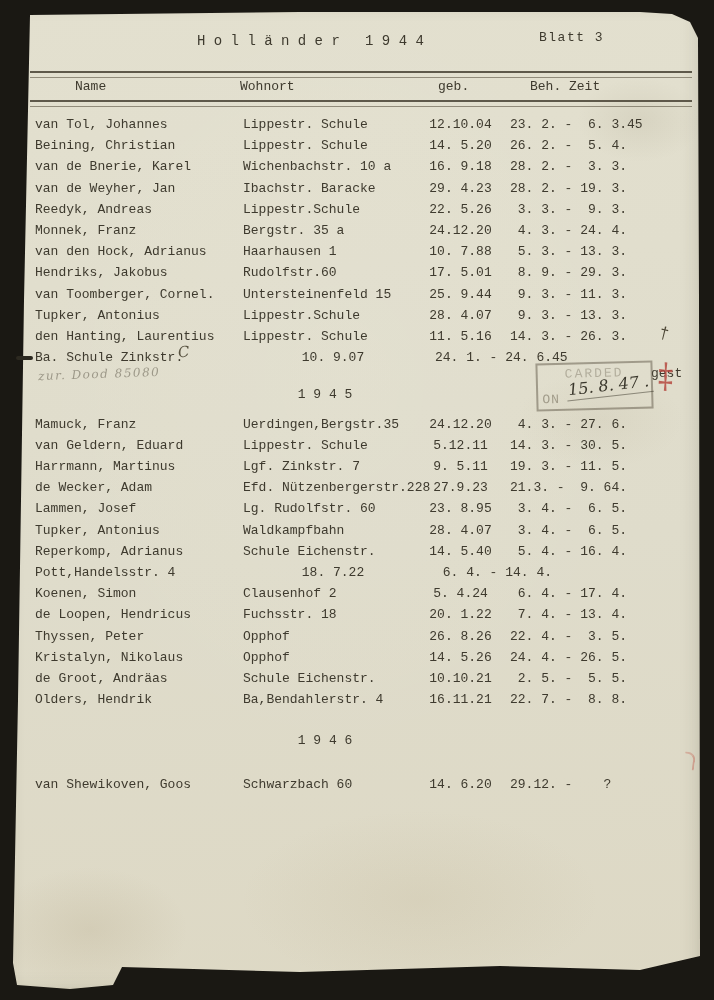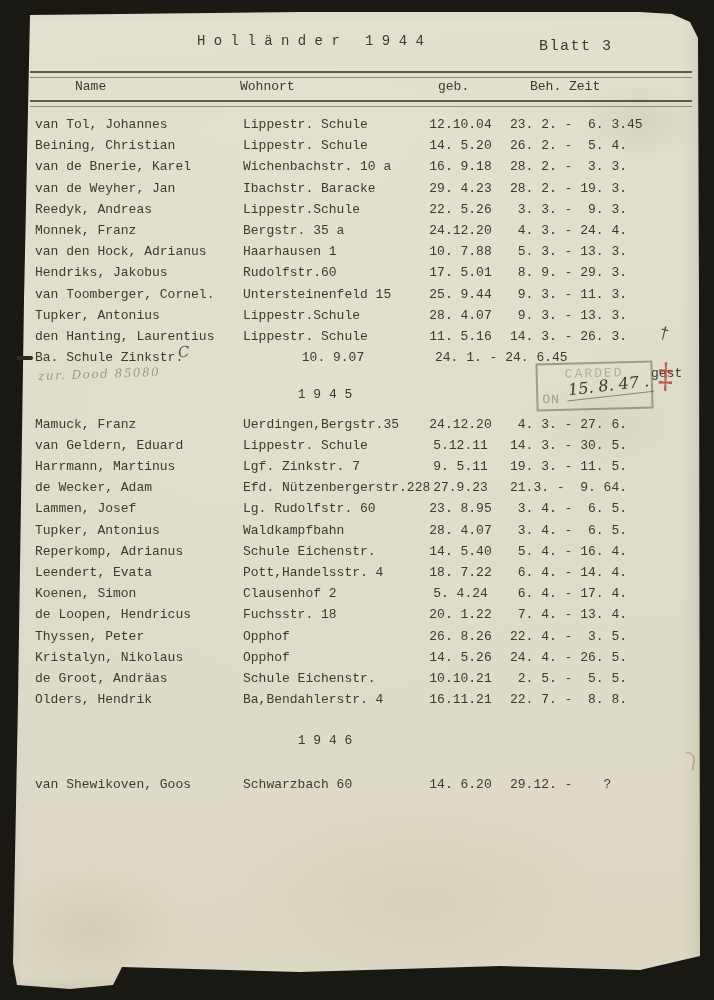--- a/index.html
+++ b/index.html
@@ -25,21 +25,21 @@
       18px 700px, 24px 300px
     );
     box-shadow:
       inset -20px 0 26px -14px rgba(60,55,40,0.40),
       inset 16px 0 22px -15px rgba(60,55,40,0.30),
       inset 0 14px 20px -14px rgba(60,55,40,0.25),
       inset 0 -16px 22px -13px rgba(60,55,40,0.35);
   }
   .content{position:absolute;inset:0;color:var(--ink,#3e3a2e);}
   .title{position:absolute;left:197px;top:33px;font-size:14px;white-space:pre;}
-  .blatt{position:absolute;left:539px;top:38px;font-size:15px;letter-spacing:1.5px;}
+  .blatt{position:absolute;left:539px;top:30px;font-size:13px;letter-spacing:1.5px;}
   .rule{position:absolute;left:30px;width:662px;height:4px;
         border-top:2px solid rgba(72,66,52,0.85);
         border-bottom:1px solid rgba(90,84,66,0.6);}
   .rule-1{top:71px;}
   .rule-2{top:100px;}
   .colhead{position:absolute;top:79px;font-size:13px;white-space:pre;}
   .colhead.name{left:75px;} .colhead.wohnort{left:240px;}
   .colhead.geb{left:438px;} .colhead.zeit{left:530px;}
 
   .table-sections{position:absolute;left:35px;top:114px;width:660px;
@@ -109,21 +109,21 @@
       </div>
       <div class="section">
         <div class="section-heading">1 9 4 5</div>
         <div class="row"><div class="cell cell-name">Mamuck, Franz</div><div class="cell cell-wohnort">Uerdingen,Bergstr.35</div><div class="cell cell-geb">24.12.20</div><div class="cell cell-zeit"> 4. 3. - 27. 6.</div></div>
         <div class="row"><div class="cell cell-name">van Geldern, Eduard</div><div class="cell cell-wohnort">Lippestr. Schule</div><div class="cell cell-geb">5.12.11</div><div class="cell cell-zeit">14. 3. - 30. 5.</div></div>
         <div class="row"><div class="cell cell-name">Harrmann, Martinus</div><div class="cell cell-wohnort">Lgf. Zinkstr. 7</div><div class="cell cell-geb">9. 5.11</div><div class="cell cell-zeit">19. 3. - 11. 5.</div></div>
         <div class="row"><div class="cell cell-name">de Wecker, Adam</div><div class="cell cell-wohnort">Efd. Nützenbergerstr.228</div><div class="cell cell-geb">27.9.23</div><div class="cell cell-zeit">21.3. -  9. 64.</div></div>
         <div class="row"><div class="cell cell-name">Lammen, Josef</div><div class="cell cell-wohnort">Lg. Rudolfstr. 60</div><div class="cell cell-geb">23. 8.95</div><div class="cell cell-zeit"> 3. 4. -  6. 5.</div></div>
         <div class="row"><div class="cell cell-name">Tupker, Antonius</div><div class="cell cell-wohnort">Waldkampfbahn</div><div class="cell cell-geb">28. 4.07</div><div class="cell cell-zeit"> 3. 4. -  6. 5.</div></div>
         <div class="row"><div class="cell cell-name">Reperkomp, Adrianus</div><div class="cell cell-wohnort">Schule Eichenstr.</div><div class="cell cell-geb">14. 5.40</div><div class="cell cell-zeit"> 5. 4. - 16. 4.</div></div>
-        <div class="row"><div class="cell cell-name">Leendert, Evata</div><div class="cell cell-wohnort">Pott,Handelsstr. 4</div><div class="cell cell-geb">18. 7.22</div><div class="cell cell-zeit"> 6. 4. - 14. 4.</div></div>
+        <div class="row"><div class="cell cell-wohnort">Pott,Handelsstr. 4</div><div class="cell cell-geb">18. 7.22</div><div class="cell cell-zeit"> 6. 4. - 14. 4.</div></div>
         <div class="row"><div class="cell cell-name">Koenen, Simon</div><div class="cell cell-wohnort">Clausenhof 2</div><div class="cell cell-geb">5. 4.24</div><div class="cell cell-zeit"> 6. 4. - 17. 4.</div></div>
         <div class="row"><div class="cell cell-name">de Loopen, Hendricus</div><div class="cell cell-wohnort">Fuchsstr. 18</div><div class="cell cell-geb">20. 1.22</div><div class="cell cell-zeit"> 7. 4. - 13. 4.</div></div>
         <div class="row"><div class="cell cell-name">Thyssen, Peter</div><div class="cell cell-wohnort">Opphof</div><div class="cell cell-geb">26. 8.26</div><div class="cell cell-zeit">22. 4. -  3. 5.</div></div>
         <div class="row"><div class="cell cell-name">Kristalyn, Nikolaus</div><div class="cell cell-wohnort">Opphof</div><div class="cell cell-geb">14. 5.26</div><div class="cell cell-zeit">24. 4. - 26. 5.</div></div>
         <div class="row"><div class="cell cell-name">de Groot, Andräas</div><div class="cell cell-wohnort">Schule Eichenstr.</div><div class="cell cell-geb">10.10.21</div><div class="cell cell-zeit"> 2. 5. -  5. 5.</div></div>
         <div class="row"><div class="cell cell-name">Olders, Hendrik</div><div class="cell cell-wohnort">Ba,Bendahlerstr. 4</div><div class="cell cell-geb">16.11.21</div><div class="cell cell-zeit">22. 7. -  8. 8.</div></div>
       </div>
       <div class="section">
         <div class="section-heading">1 9 4 6</div>
         <div class="row"><div class="cell cell-name">van Shewikoven, Goos</div><div class="cell cell-wohnort">Schwarzbach 60</div><div class="cell cell-geb">14. 6.20</div><div class="cell cell-zeit">29.12. -    ?</div></div>

